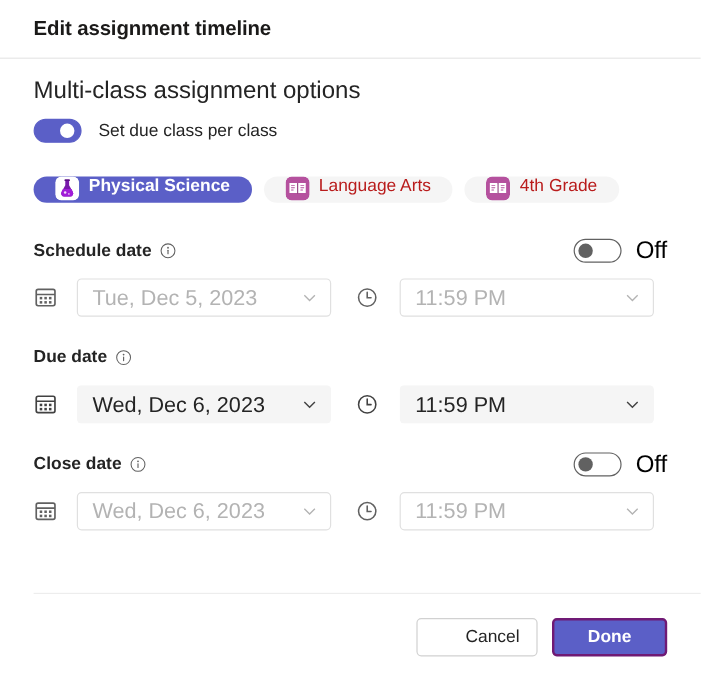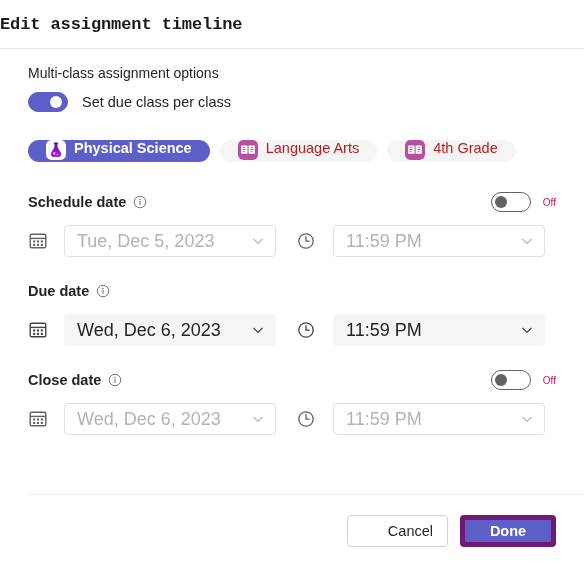--- a/index.html
+++ b/index.html
@@ -16,36 +16,36 @@
     position: relative;
   }
 
   
   .dialog-header {
     height: 49px;
     box-sizing: border-box;
     border-bottom: 1px solid #e6e6e6;
     display: flex;
     align-items: center;
-    font-family: Liberation Mono, monospace;
+    padding-left: 28px;
   }
   .dialog-title {
     font-size: 17px;
     font-weight: bold;
     color: #1b1a19;
     letter-spacing: -0.1px;
   }
 
   
   .dialog-body {
     padding: 0 28px;
   }
 
   .section-label {
-    font-size: 14px;
+    font-size: 20px;
     color: #242424;
     margin-top: 16px;
   }
 
   
   .toggle {
     position: relative;
     display: inline-block;
     width: 40px;
     height: 20px;
@@ -146,22 +146,22 @@
   }
   .info-icon {
     margin-left: 7px;
     width: 14px;
     height: 14px;
     display: block;
     flex: 0 0 auto;
   }
   .head-spacer { flex: 1 1 auto; }
   .off-label {
-    font-size: 10px;
-    color: #be185d;
+    font-size: 20px;
+    color: #000000;
     margin-left: 12px;
   }
 
   .date-row {
     display: flex;
     align-items: center;
     margin-top: 13px;
   }
   .field-icon {
     width: 20px;
@@ -247,21 +247,21 @@
     padding: 0 14px;
   }
   .btn-secondary {
     background: #ffffff;
     border: 1px solid #d1d1d1;
     color: #242424;
     padding-left: 40px;
   }
   .btn-primary {
     background: #5b5fc7;
-    border: 5px solid #701a75;
+    border: 2px solid #701a75;
     color: #ffffff;
     font-weight: bold;
   }
 </style>
 </head>
 <body>
 
 <div class="dialog-header">
   <div class="dialog-title">Edit assignment timeline</div>
 </div>

